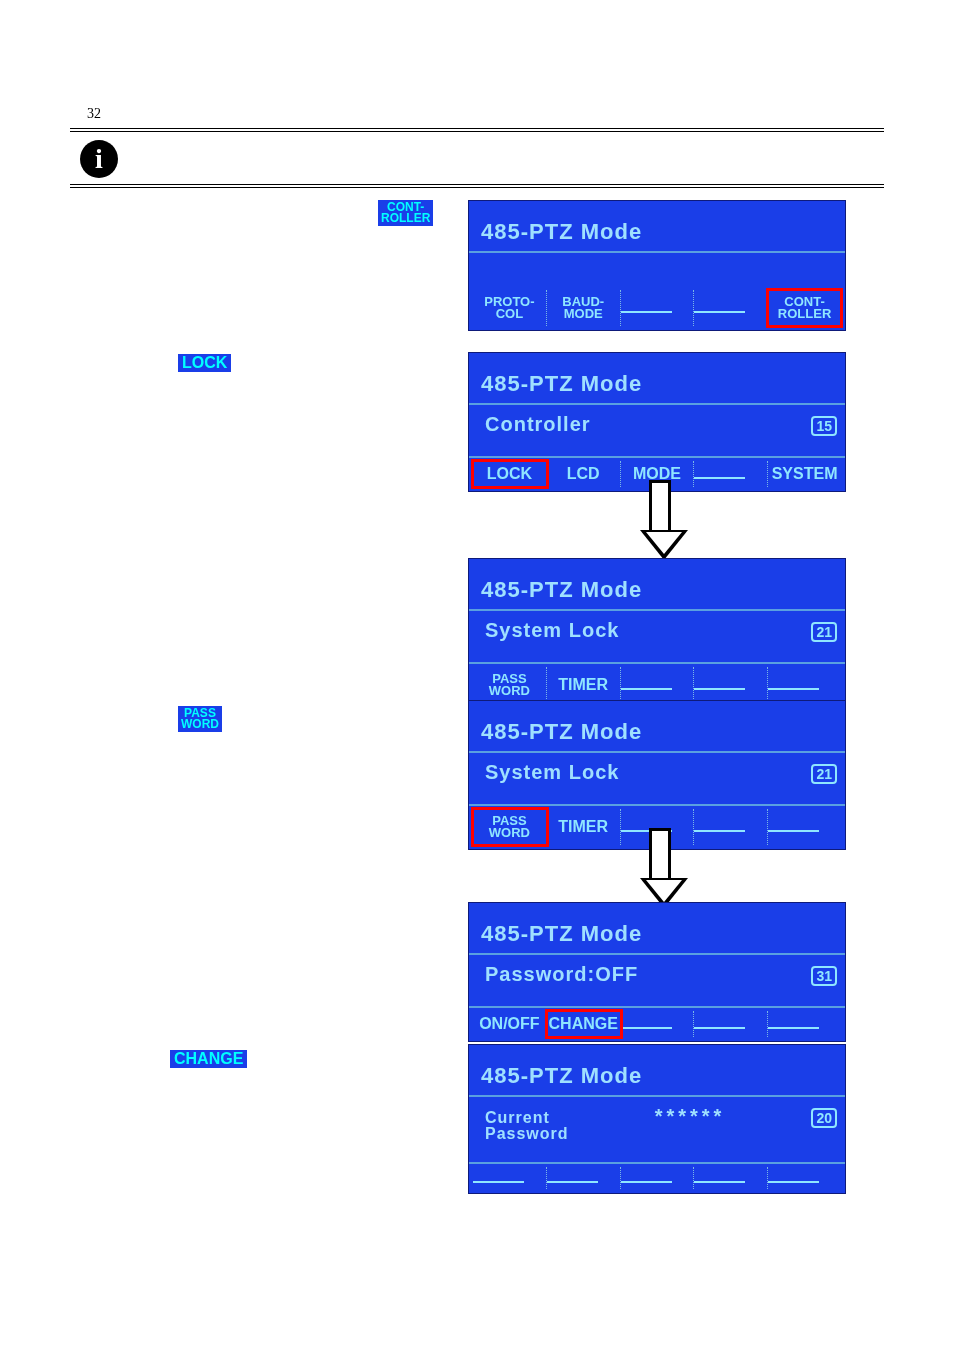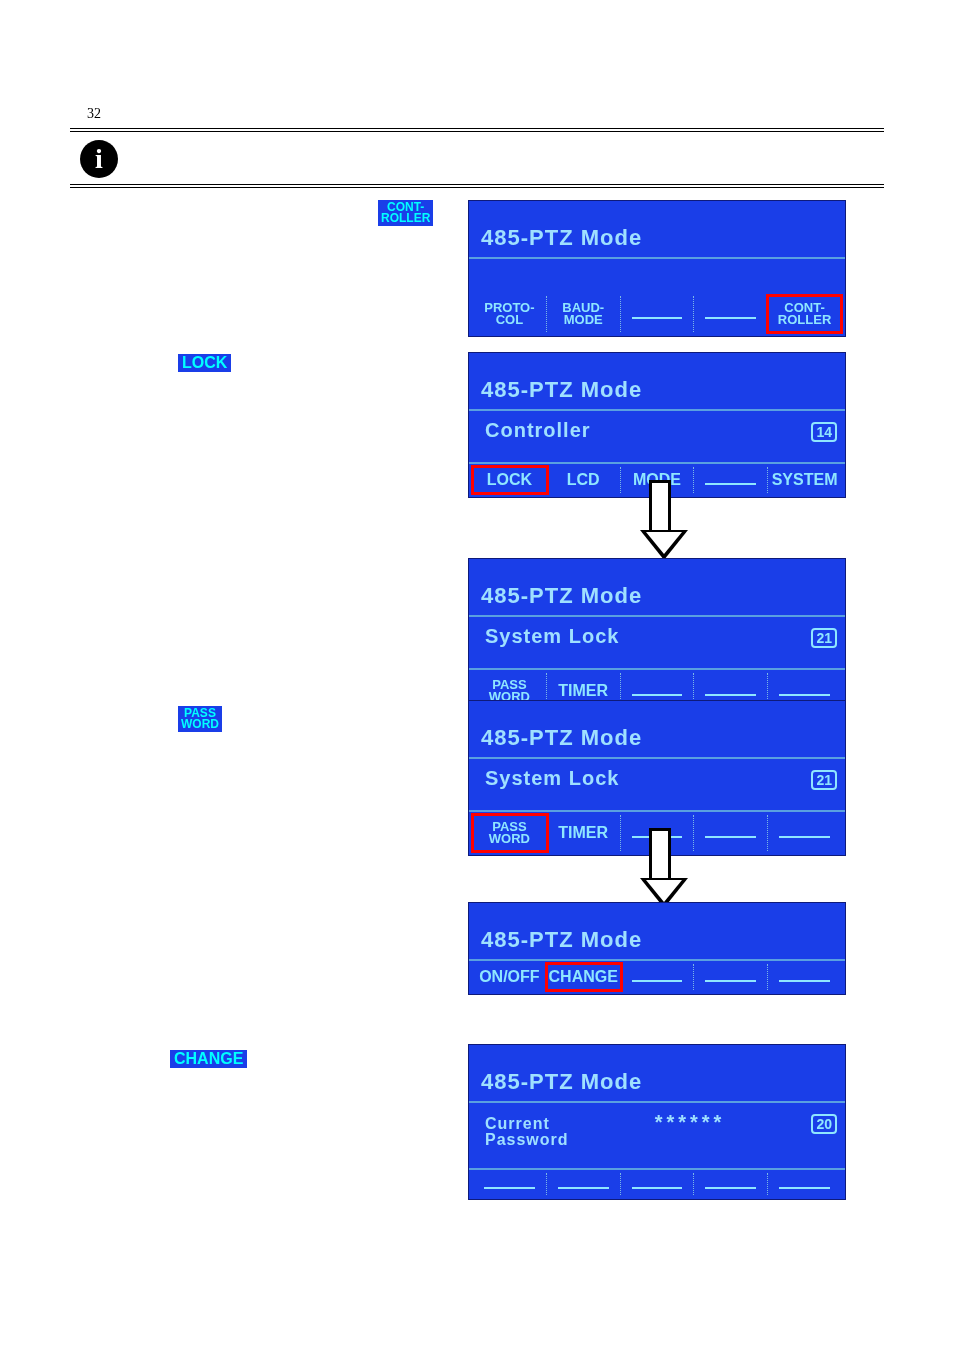--- a/index.html
+++ b/index.html
@@ -60,21 +60,21 @@
     left: 468px;
     width: 378px;
     background: #1a3ee8;
     border: 1px solid #0e1a7a;
     color: #8fe6ff;
     font-family: "Arial Black", Arial, sans-serif;
     font-weight: 900;
   }
   .lcd-title {
     font-size: 22px;
-    padding: 24px 12px 6px 12px;
+    padding: 18px 12px 6px 12px;
     border-bottom: 2px solid #5aa0e0;
     color: #9fe0ff;
     letter-spacing: 1px;
   }
   .lcd-sub {
     display: flex;
     align-items: baseline;
     justify-content: space-between;
     padding: 8px 8px 20px 16px;
     font-size: 20px;
@@ -98,21 +98,21 @@
     padding: 3px 4px 4px 4px;
     gap: 0;
   }
   .lcd-key {
     flex: 1;
     text-align: center;
     font-size: 16px;
     padding: 6px 0;
     color: #8fe6ff;
     border-right: 1px dotted #7ab7e6;
-    display: flex; flex-direction: column; align-items: center; justify-content: center;
+    display: flex; flex-direction: column; justify-content: center;
     line-height: 14px;
   }
   .lcd-key:last-child { border-right: none; }
   .lcd-key.two-line { font-size: 13px; line-height: 12px; }
   .lcd-key .dash {
     width: 70%;
     border-top: 2px solid #8fe6ff;
     margin-top: 8px;
   }
   .lcd-key.hl-red {
@@ -200,21 +200,21 @@
         <span>CONT-</span>
         <span>ROLLER</span>
       </div>
     </div>
 </div>
 
 <div class="lcd" style="top:352px;">
   <div class="lcd-title">485-PTZ Mode</div>
   <div class="lcd-sub">
     <span class="lcd-sub-text">Controller</span>
-    <span class="lcd-sub-num">14</span>
+    <span class="lcd-sub-num">15</span>
   </div>
   <div class="lcd-keys" id="keys-p2">
       <div class="lcd-key hl-red">LOCK</div>
       <div class="lcd-key">LCD</div>
       <div class="lcd-key">MODE</div>
       <div class="lcd-key">
         <div class="dash"></div>
       </div>
       <div class="lcd-key">SYSTEM</div>
     </div>
@@ -273,20 +273,24 @@
     </div>
 </div>
 
 <div class="arrow-down" style="left:640px; top:828px;">
   <div class="arrow-shaft"></div>
     <div class="arrow-head"></div>
 </div>
 
 <div class="lcd" style="top:902px;">
   <div class="lcd-title">485-PTZ Mode</div>
+  <div class="lcd-sub">
+    <span class="lcd-sub-text">Password:OFF</span>
+    <span class="lcd-sub-num">31</span>
+  </div>
   <div class="lcd-keys" id="keys-p5">
       <div class="lcd-key">ON/OFF</div>
       <div class="lcd-key hl-red">CHANGE</div>
       <div class="lcd-key">
         <div class="dash"></div>
       </div>
       <div class="lcd-key">
         <div class="dash"></div>
       </div>
       <div class="lcd-key">

